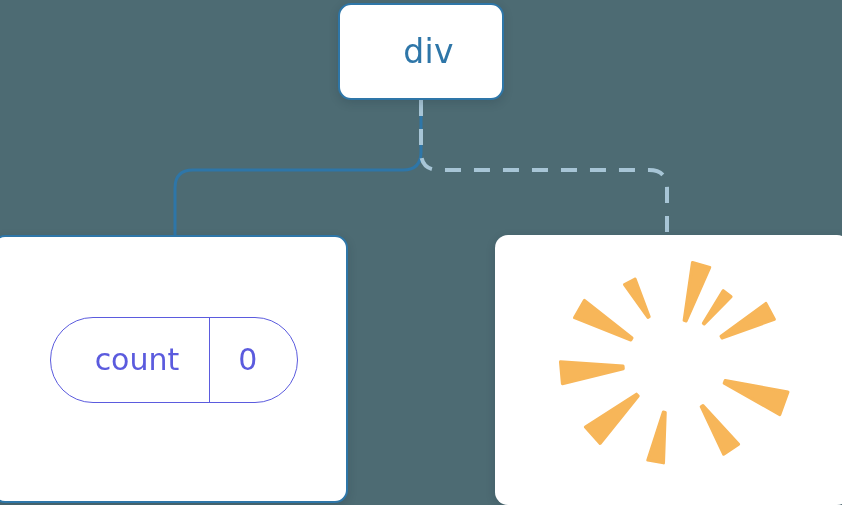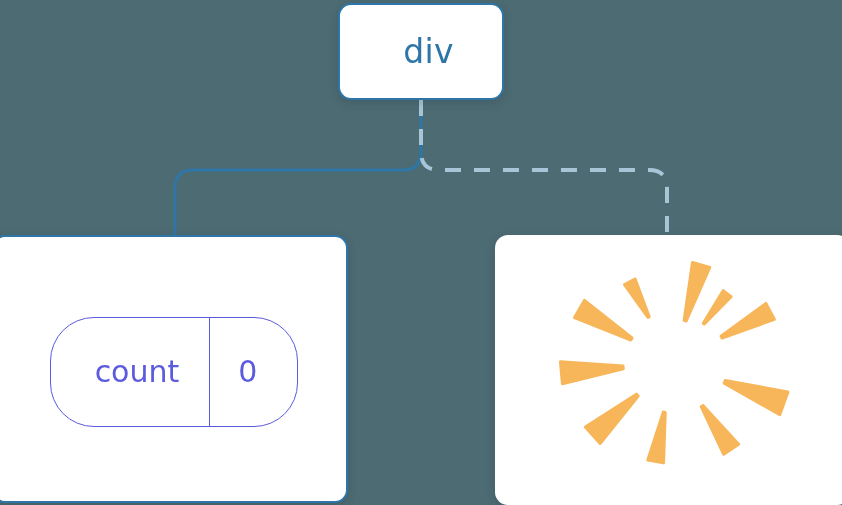--- a/index.html
+++ b/index.html
@@ -81,21 +81,21 @@
     letter-spacing: 0.2px;
     margin-left: 8px;
   }
 
   
   .state-pill {
     margin-top: 31px;
     margin-left: 8px;
     display: flex;
     align-items: stretch;
-    height: 110px;
+    height: 86px;
     border: 1.6px solid #5b5bde;
     border-radius: 44px;
     box-sizing: border-box;
     background: transparent;
   }
   .pill-key {
     display: flex;
     align-items: center;
     justify-content: center;
     padding: 0 30px 0 44px;

